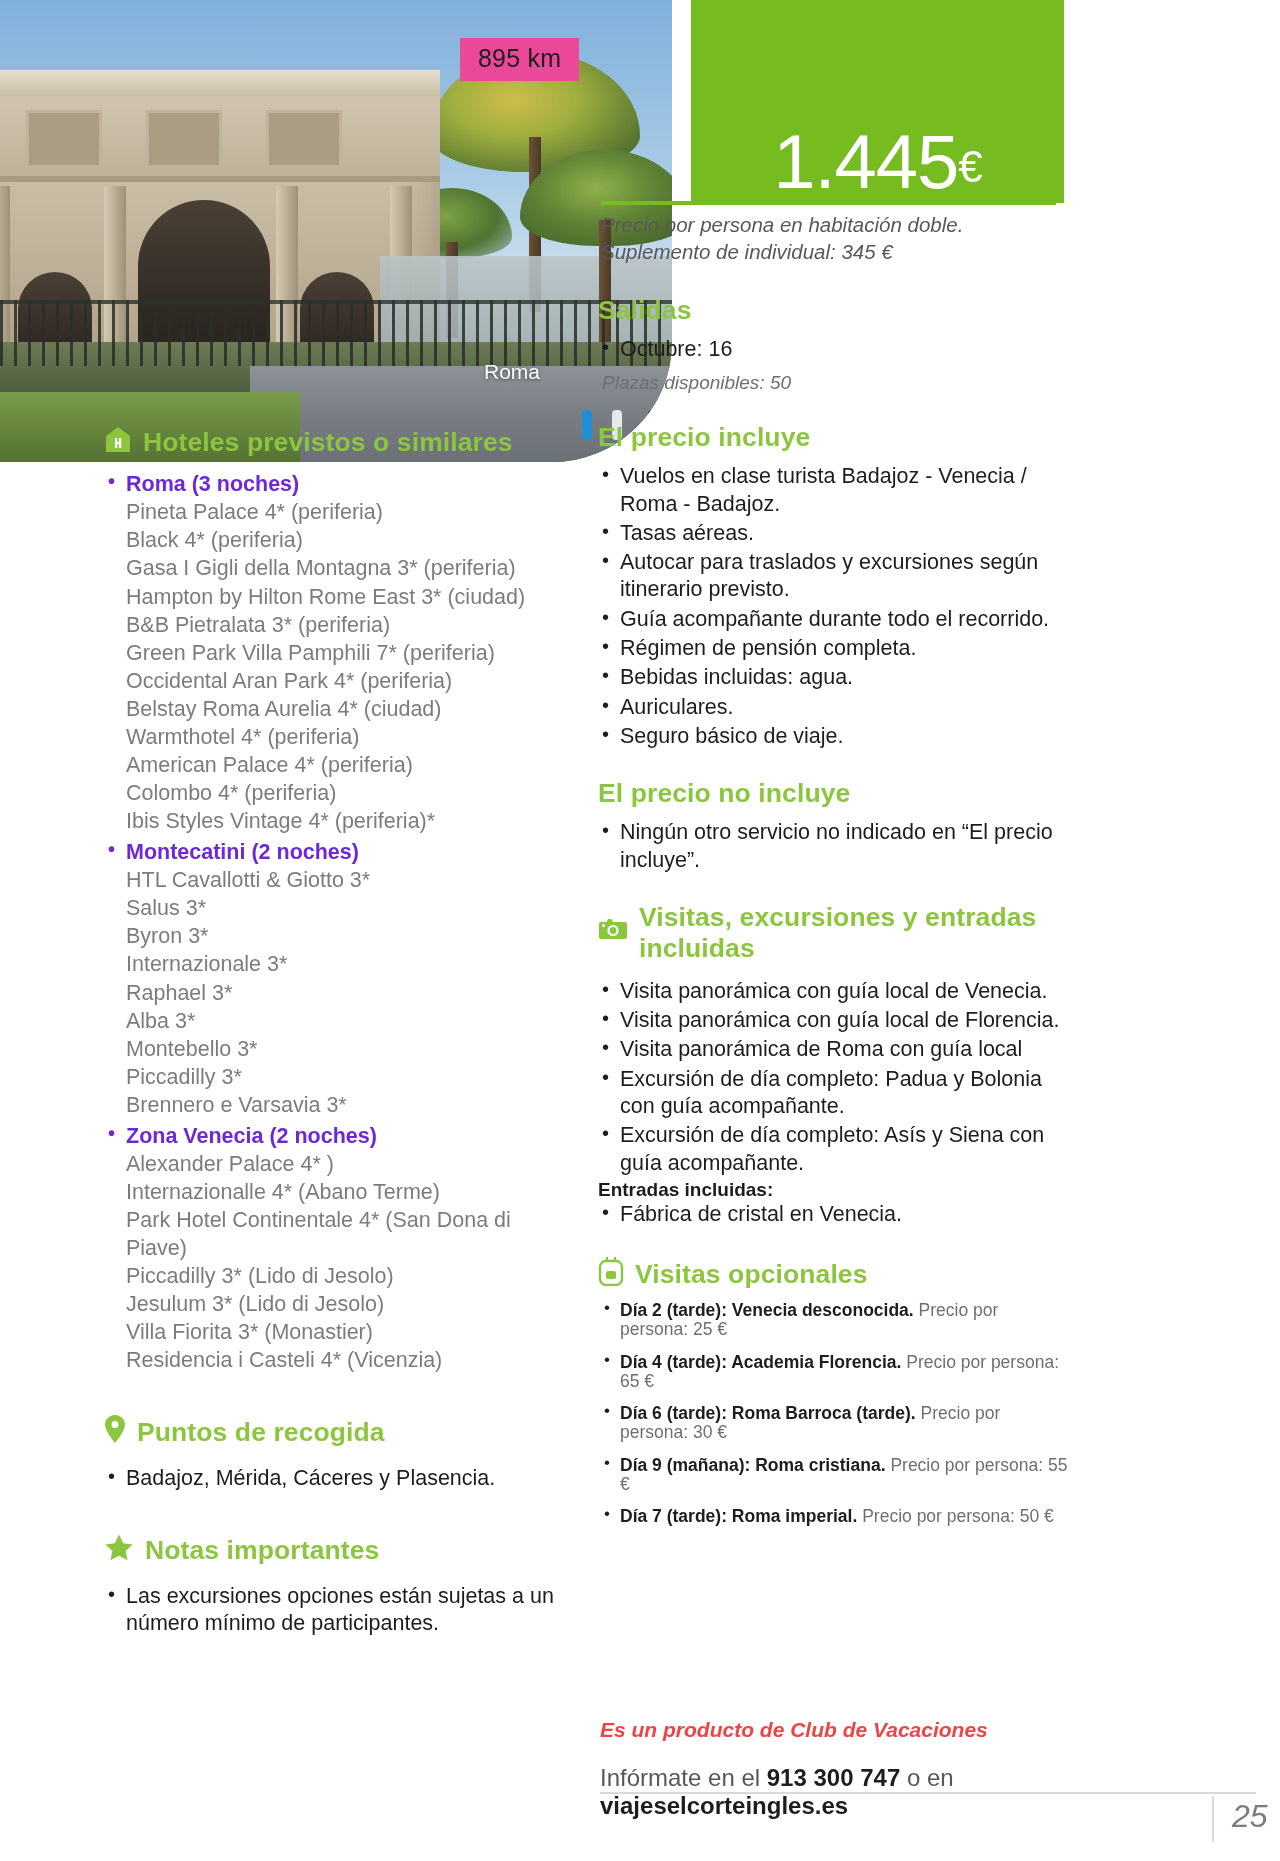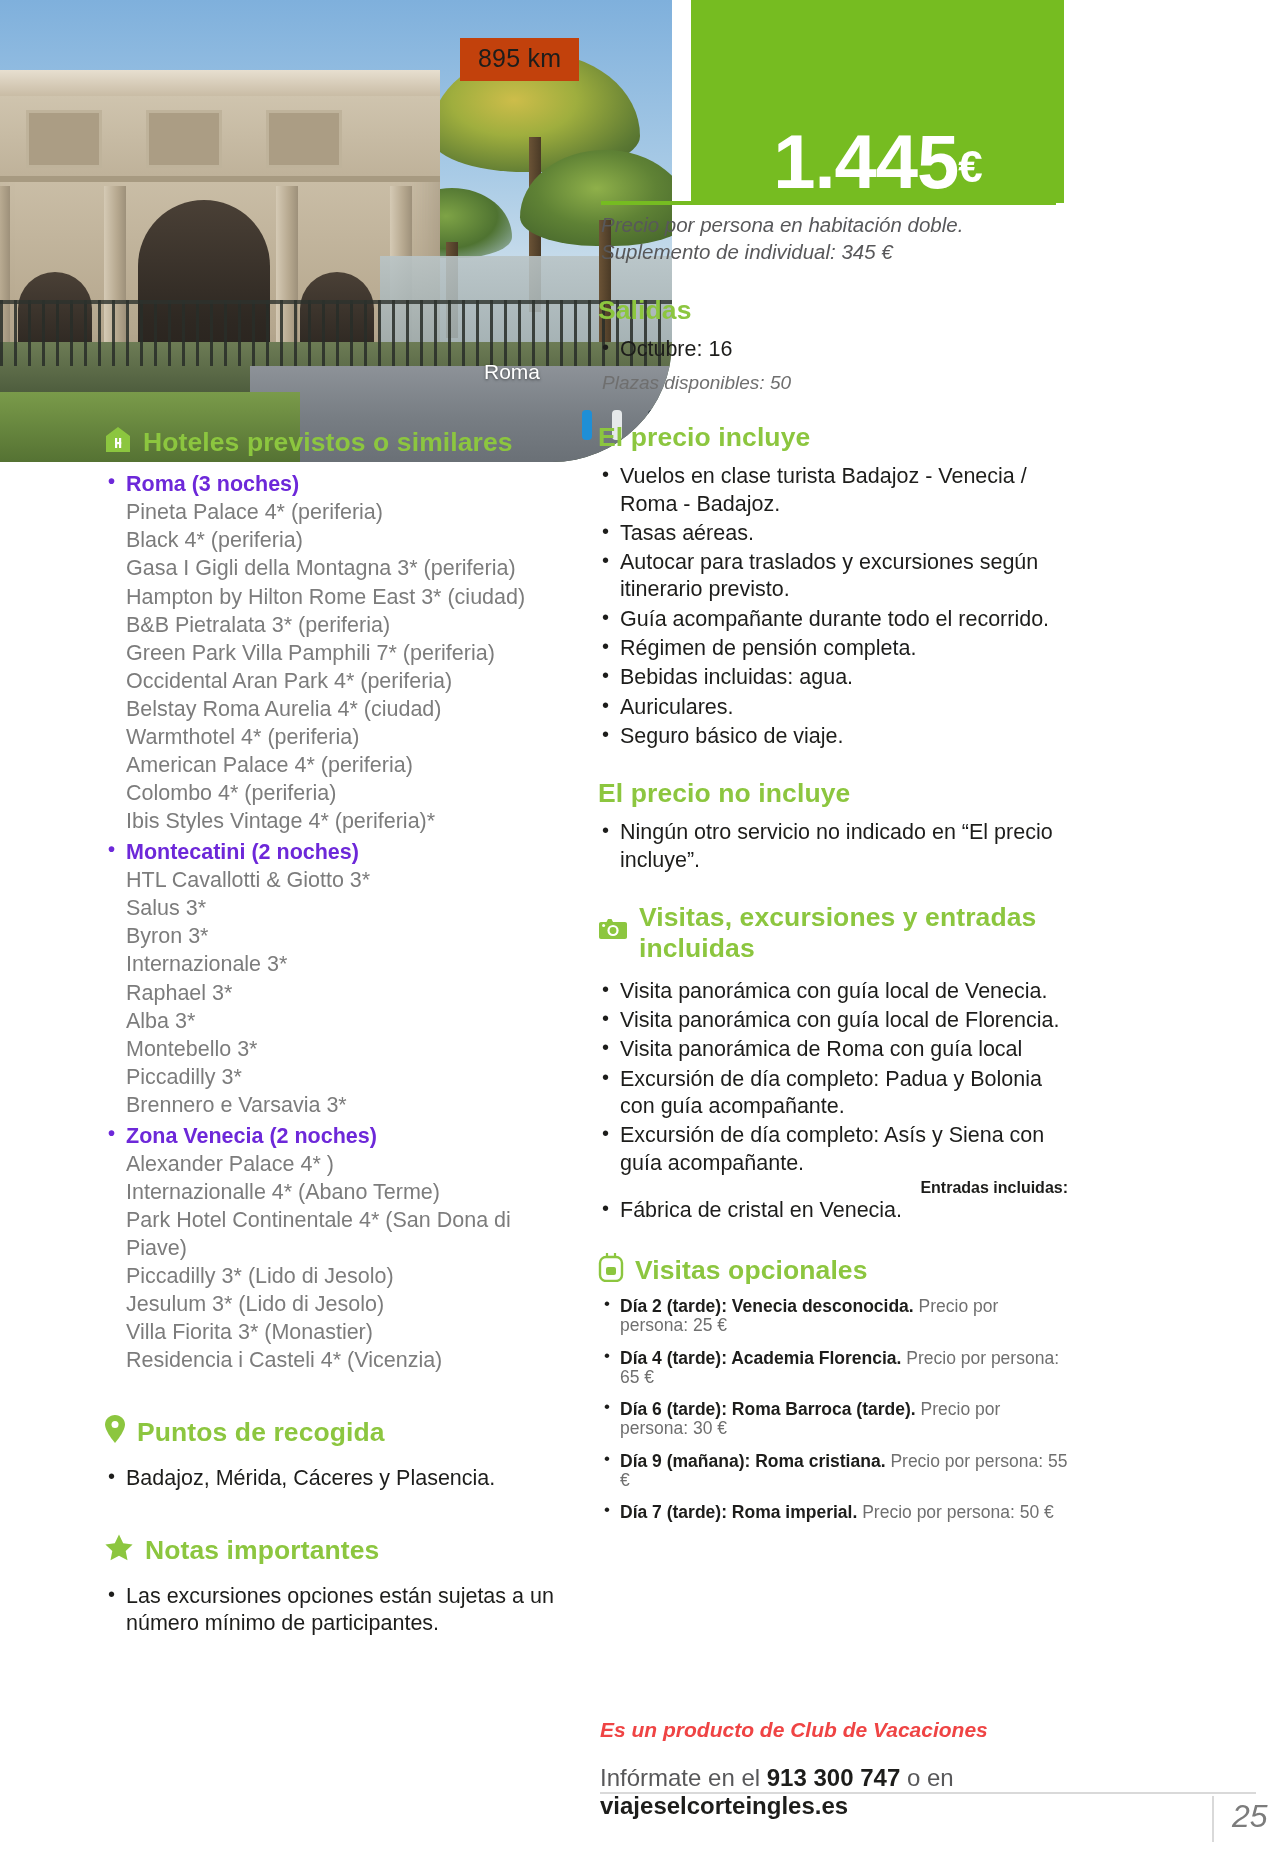--- a/index.html
+++ b/index.html
@@ -115,40 +115,40 @@
   .pine.c .trunk { height:96px; }
 
   .person { position:absolute; bottom:22px; width:10px; height:30px; border-radius:4px; }
   .person.p1 { left:582px; background:#1f8fd6; }
   .person.p2 { left:612px; background:#e6e9ea; }
   .person.p3 { left:648px; background:#2b3a44; }
 
   
   .km-badge {
     position:absolute; left:460px; top:38px;
-    background:#c2410c; color:#1d1d1b;
+    background:#ec4899; color:#1d1d1b;
     font-size:25px; padding:6px 18px 8px 18px;
     letter-spacing:.2px;
   }
   
   .city-caption {
     position:absolute; right:132px; bottom:78px;
     color:#ffffff; font-size:21px;
     text-shadow: 0 1px 3px rgba(0,0,0,.55);
   }
 
   
   .price-wrap { position:absolute; left:601px; top:0; width:655px; }
   .price-box {
     position:absolute; left:90px; top:0; width:373px; height:203px;
     background:#76bc21;
     display:flex; align-items:flex-end; justify-content:center;
   }
   .price-amount {
-    color:#ffffff; font-weight:bold; font-size:76px;
+    color:#ffffff; font-weight:normal; font-size:76px;
     line-height:.92; letter-spacing:-1px;
     padding-bottom:6px; white-space:nowrap;
   }
   .price-amount .cur { font-size:44px; vertical-align: 6px; }
   .price-rule {
     position:absolute; left:0; top:201px; width:455px; height:4px; background:#76bc21;
   }
   .price-note {
     position:absolute; left:0; top:211px; width:440px;
     font-style:italic; font-size:20.5px; line-height:1.32; color:#58585a;
@@ -191,21 +191,21 @@
 
   .mt-40 { margin-top: 40px; }
   .mt-28 { margin-top: 28px; }
   .mt-14 { margin-top: 14px; }
   .mt-10 { margin-top: 10px; }
 
   .plazas {
     font-style: italic; font-size:19px; color:#6f6f6f; padding-left:4px; margin-top:9px;
   }
 
-  .sub-bold { font-weight:bold; font-size:16px; color:#1d1d1b; margin-top:1px;text-align:right; }
+  .sub-bold { font-weight:bold; font-size:19px; color:#1d1d1b; margin-top:1px; }
 
   
   ul.opt { list-style:none; margin-top:8px; }
   ul.opt > li {
     position:relative; padding-left:22px; font-size:17.5px;
     line-height:1.1; color:#1d1d1b; margin-bottom:13px;
   }
   ul.opt > li::before {
     content:"•"; position:absolute; left:6px; top:-2px; font-size:17px;
   }

